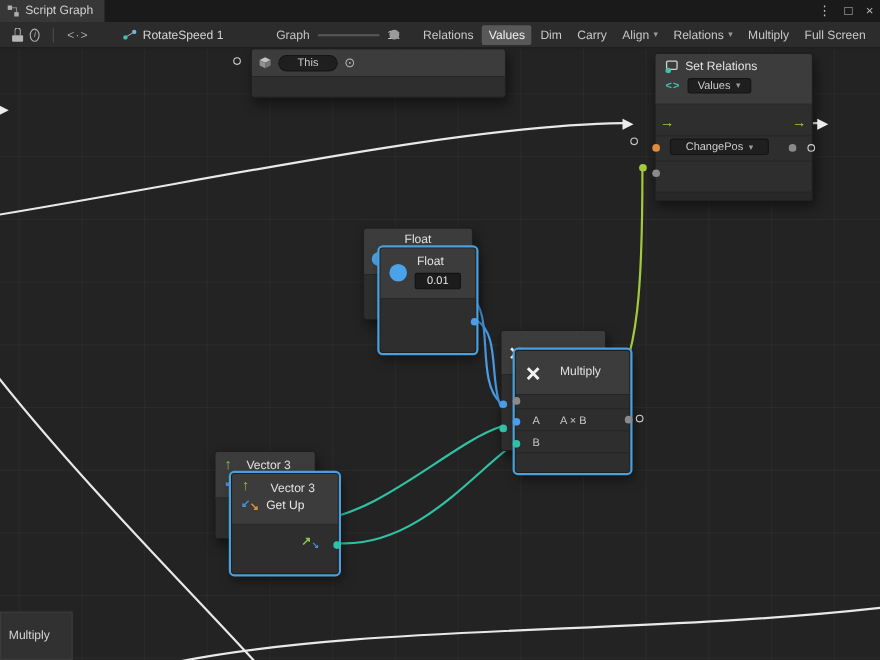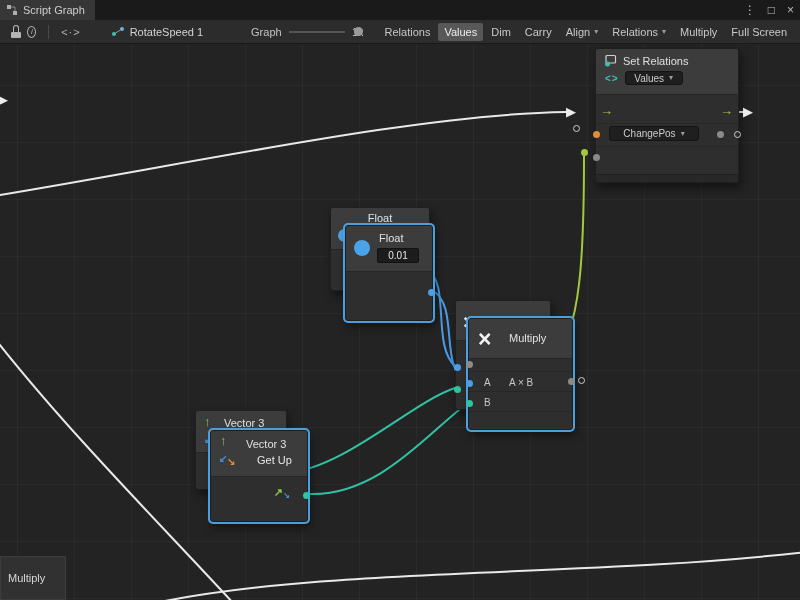--- a/index.html
+++ b/index.html
@@ -141,20 +141,35 @@
     <path class="w-teal" d="M 310,450 C 380,452 430,386 468,359"></path>
     <path class="w-lime" d="M 552,316 C 582,292 584,200 584,112"></path>
   </svg>
 
   <span class="edge-deco" style="left:-2px;top:49px;">▶</span>
   <span class="edge-deco" style="left:566px;top:61px;">▶</span>
   <span class="edge-deco" style="left:743px;top:61px;">▶</span>
   <span class="port hollow" style="left:573px;top:81px;"></span>
   <span class="port lime" style="left:581px;top:105px;"></span>
 
+  <div class="node" style="left:228px;top:0px;width:232px;height:45px;">
+    <span class="port hollow" style="left:-17px;top:7px;"></span>
+    <div class="node-header" style="height:25px;display:flex;align-items:center;gap:6px;padding:0 6px;">
+      <svg width="12" height="12" viewBox="0 0 12 12">
+        <polygon points="6,1 11,3.5 6,6 1,3.5" fill="#c2c2c2"></polygon>
+        <polygon points="1,3.5 6,6 6,11 1,8.5" fill="#8f8f8f"></polygon>
+        <polygon points="11,3.5 6,6 6,11 11,8.5" fill="#777"></polygon>
+      </svg>
+      <span class="pill" style="position:static;width:54px;height:15px;border-radius:8px;">
+        <span>This</span>
+      </span>
+      <span style="color:#b5b5b5;font-size:12px;line-height:1;">⊙</span>
+    </div>
+    <div style="height:18px;"></div>
+  </div>
 
   <div class="node" style="left:595px;top:4px;width:144px;height:135px;">
     <div class="node-header" style="height:46px;padding:5px 8px;">
       <div style="display:flex;align-items:center;gap:6px;">
         <svg width="13" height="13" viewBox="0 0 13 13">
           <rect x="2" y="1.5" width="9.5" height="7.5" rx="1" fill="none" stroke="#cfcfcf" stroke-width="1.2"></rect>
           <circle cx="3.5" cy="10" r="2.5" fill="#3ec1b0"></circle>
         </svg>
         <span style="font-size:11px;color:#e0e0e0;">Set Relations</span>
       </div>
@@ -232,21 +247,21 @@
     </div>
     <span class="port teal" style="right:-2px;top:60px;"></span>
   </div>
 
   <div class="node selected" style="left:210px;top:386px;width:98px;height:92px;">
     <div class="node-header" style="height:46px;">
       <span class="arrow-glyph" style="left:9px;top:3px;color:#8bc34a;font-size:13px;">↑</span>
       <span class="arrow-glyph" style="left:8px;top:23px;color:#4a90d9;font-size:10px;">↙</span>
       <span class="arrow-glyph" style="left:16px;top:26px;color:#e0903c;font-size:10px;">↘</span>
       <span class="node-title" style="left:35px;top:7px;">Vector 3</span>
-      <span class="node-title" style="left:46px;top:23px;color:#e8e8e8;">Get Up</span>
+      <span class="node-title" style="left:31px;top:23px;color:#e8e8e8;">Get Up</span>
     </div>
     <span class="arrow-glyph" style="right:24px;top:56px;color:#8bc34a;font-size:11px;">↗</span>
     <span class="arrow-glyph" style="right:17px;top:61px;color:#4a90d9;font-size:8px;">↘</span>
     <span class="port teal" style="right:-3px;top:61px;"></span>
   </div>
 
   <div class="corner-node">
     <span>Multiply</span>
   </div>
 

